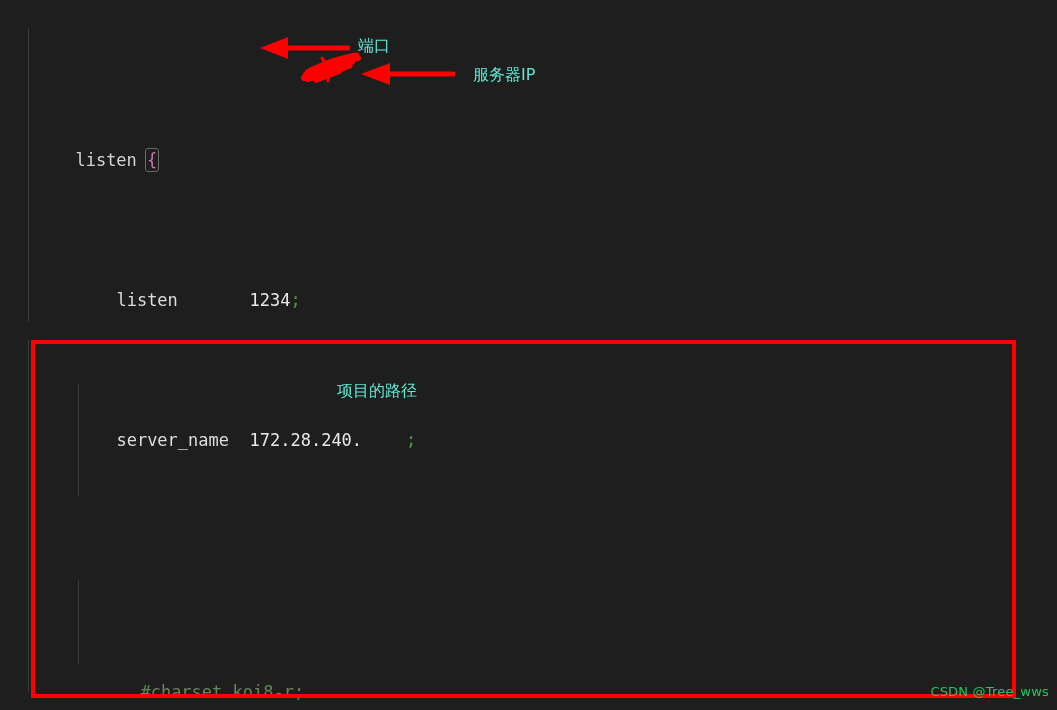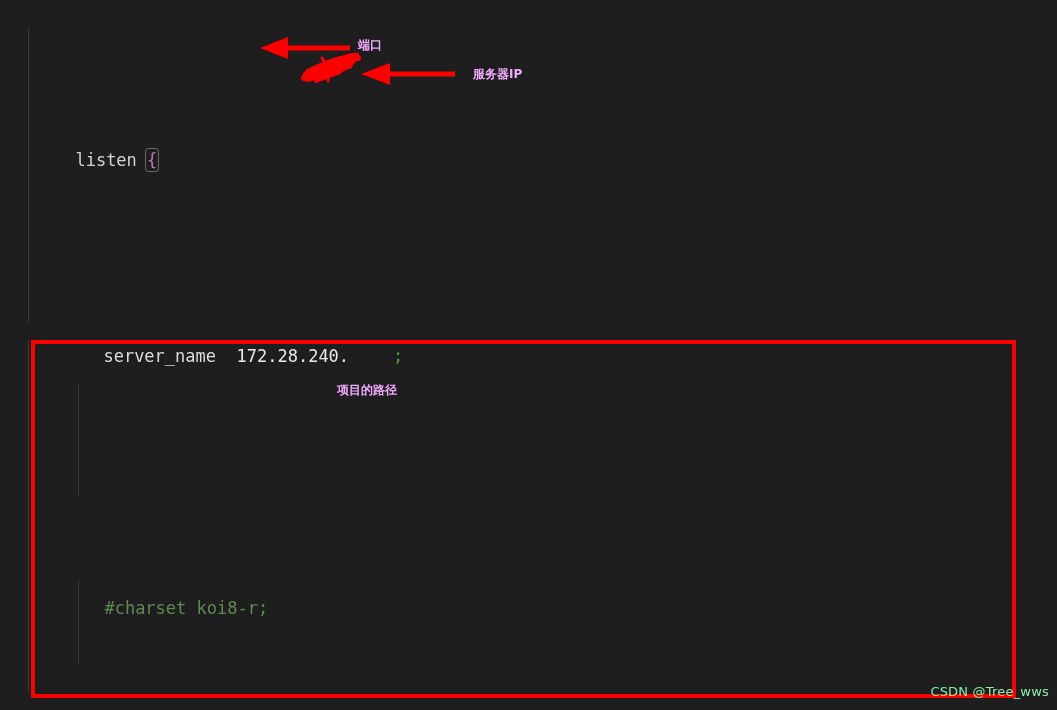--- a/index.html
+++ b/index.html
@@ -34,27 +34,27 @@
   .guide{
     position:absolute;width:1px;background:#3a3a3a;
   }
   
   .ann{position:absolute;pointer-events:none;}
   .redbox{
     position:absolute;border:4px solid #fe0000;
     background:transparent;
   }
   .annlabel{
-    position:absolute;color:#f0abfc;font-weight:bold;
+    position:absolute;color:#5eead4;font-weight:normal;
     font-family:"DejaVu Sans","Liberation Sans",sans-serif;
-    font-size:12px;line-height:17px;white-space:nowrap;
+    font-size:16px;line-height:17px;white-space:nowrap;
   }
   .scribble{position:absolute;}
   .watermark{
-    position:absolute;right:8px;bottom:4px;color:#86efac;
+    position:absolute;right:8px;bottom:4px;color:#22c55e;
     font-family:"DejaVu Sans","Liberation Sans",sans-serif;
     font-size:13px;letter-spacing:0.2px;text-align:right;
   }
 </style>
 </head>
 <body>
 
 <div id="editor">
 
   <div class="guide" style="left:28px;top:28px;height:294px;"></div>
@@ -63,30 +63,33 @@
   <div class="guide" style="left:28px;top:340px;height:352px;"></div>
 
   <div class="code">
 
     
     <div class="line" style="padding-left:14px;">
       <span class="plain">listen</span><span class="plain"> </span><span class="brace-pink bracketbox">{</span>
     </div>
 
     
+    <div class="line" style="padding-left:55px;">
+      <span class="dir">listen</span><span class="plain">       </span><span class="val">1234</span><span class="semi">;</span>
+    </div>
 
     
-    <div class="line" style="padding-left:42px;">
+    <div class="line" style="padding-left:55px;">
       <span class="dir">server_name</span><span class="plain">  </span><span class="val">172.28.240.</span><span class="semi" style="margin-left:44px;">;</span>
     </div>
 
     <div class="line">&nbsp;</div>
 
     
-    <div class="line" style="padding-left:43px;">
+    <div class="line" style="padding-left:55px;margin-left:24px;">
       <span class="cmt">#charset koi8-r;</span>
     </div>
 
     
 
     
     
 
     
 

